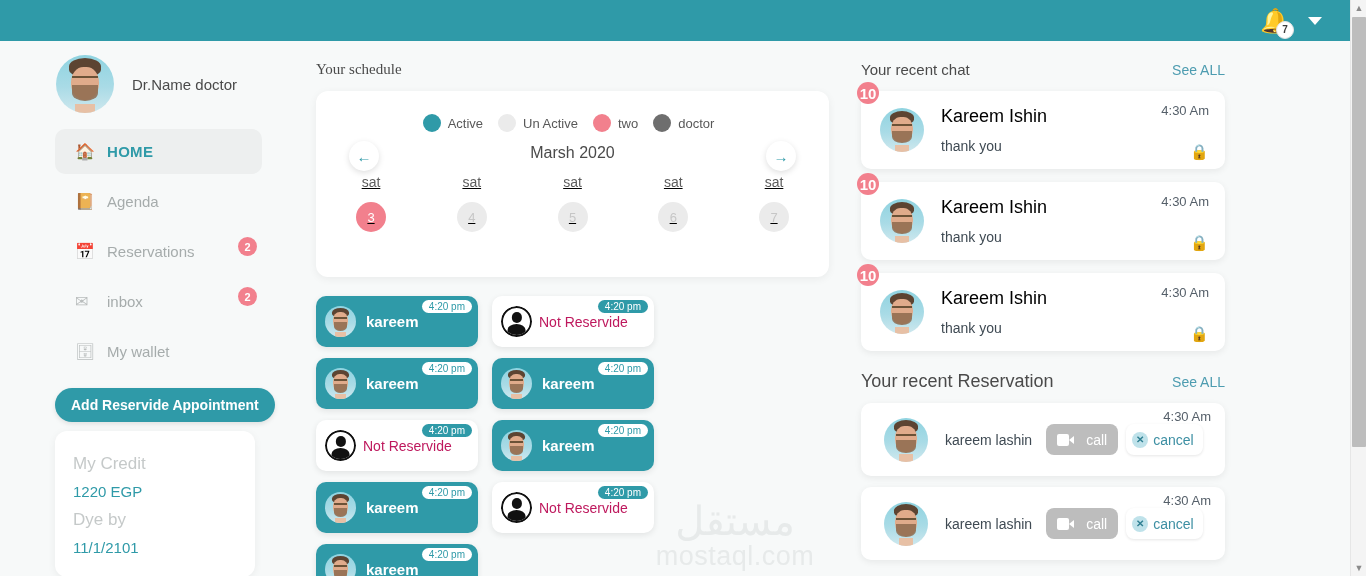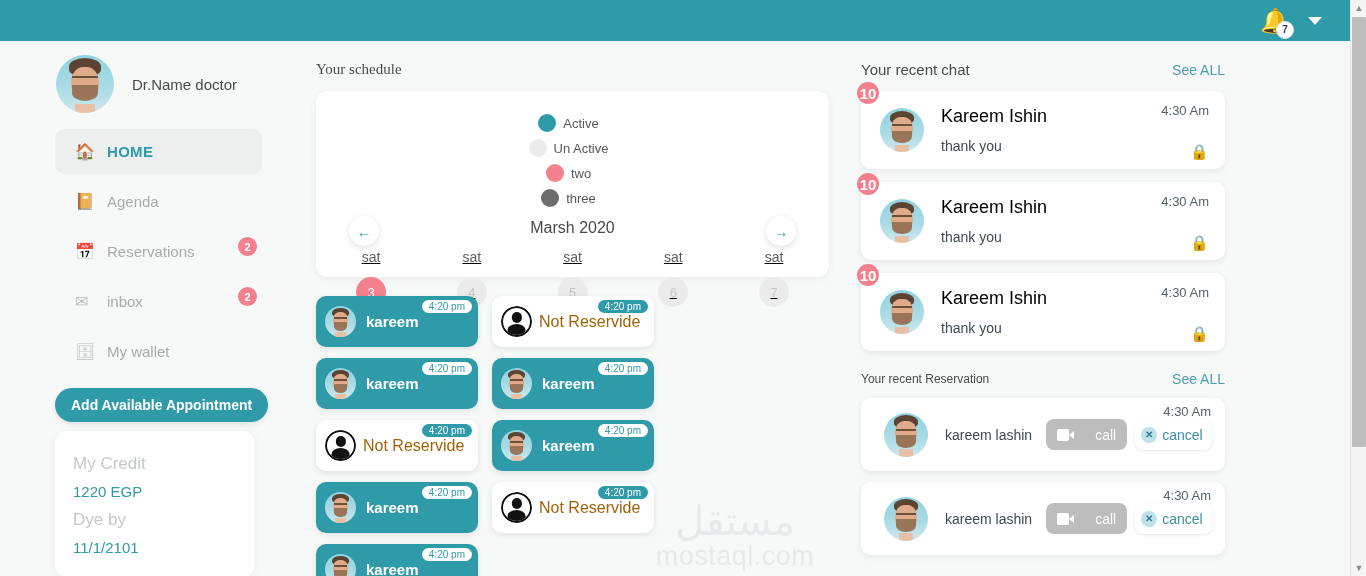--- a/index.html
+++ b/index.html
@@ -93,21 +93,21 @@
   
   .middle { position: absolute; top: 41px; left: 300px; width: 545px; height: 535px; }
   .col-title { font-size: 15px; color: #4a4a4a; padding: 20px 0 0 16px; font-family: Liberation Serif, serif; }
 
   .sched-card {
     margin: 13px 0 0 16px; width: 513px; height: 186px;
     background: #ffffff; border-radius: 12px;
     box-shadow: 0 2px 8px rgba(0,0,0,.06);
     position: relative;
   }
-  .legend { display: flex; align-items: center; justify-content: center; padding-top: 23px; gap: 7px; flex-direction: column; }
+  .legend { display: flex; align-items: center; justify-content: center; padding-top: 23px; gap: 7px; }
   .legend-item { display: flex; align-items: center; gap: 7px; margin-right: 8px; }
   .legend-dot { width: 18px; height: 18px; border-radius: 50%; flex: none; }
   .legend-text { font-size: 13px; color: #585858; }
 
   .month-row { display: flex; align-items: center; justify-content: center; margin-top: 12px; position: relative; }
   .month-label { font-size: 16px; color: #4a4a4a; }
   .nav-arrow {
     position: absolute; top: -3px; width: 30px; height: 30px; border-radius: 50%;
     background: #ffffff; box-shadow: 0 2px 6px rgba(0,0,0,.13);
     display: flex; align-items: center; justify-content: center;
@@ -129,21 +129,21 @@
   .appts { margin: 19px 0 0 16px; width: 513px; display: flex; flex-wrap: wrap; gap: 11px 14px; }
   .appt {
     position: relative; width: 162px; height: 51px; border-radius: 10px;
     display: flex; align-items: center; padding-left: 9px;
     box-shadow: 0 2px 6px rgba(0,0,0,.09);
   }
   .appt.reserved { background: #2f9aa8; }
   .appt.free { background: #ffffff; }
   .appt-avatar { width: 31px; height: 31px; border-radius: 50%; overflow: hidden; flex: none; }
   .appt-name { margin-left: 10px; font-size: 15px; font-weight: bold; color: #ffffff; }
-  .appt.free .appt-name { font-size: 16px; font-weight: normal; color: #a16207; margin-left: 7px; }
+  .appt.free .appt-name { font-size: 14px; font-weight: normal; color: #be185d; margin-left: 7px; }
   .appt-time {
     position: absolute; top: 4px; right: 6px;
     padding: 1px 7px; border-radius: 9px; font-size: 10px;
   }
   .appt.reserved .appt-time { background: #ffffff; color: #2f9aa8; }
   .appt.free .appt-time { background: #2f9aa8; color: #ffffff; }
 
   .watermark {
     position: absolute; left: 285px; top: 460px; width: 300px;
     text-align: center; color: #e7eaea; pointer-events: none;
@@ -182,21 +182,21 @@
     position: relative; margin-top: 11px; height: 73px;
     background: #ffffff; border-radius: 10px;
     box-shadow: 0 2px 7px rgba(0,0,0,.07);
     display: flex; align-items: center; padding-left: 23px;
   }
   .res-avatar { width: 44px; height: 44px; border-radius: 50%; overflow: hidden; flex: none; }
   .res-name { margin-left: 17px; font-size: 14px; color: #3f4a53; white-space: nowrap; }
   .call-btn {
     margin-left: 14px; height: 31px; padding: 0 11px; border-radius: 8px;
     background: #bdbdbd; color: #ffffff; font-size: 14px;
-    display: flex; align-items: center; gap: 21px; border: none; cursor: pointer;
+    display: flex; align-items: center; gap: 12px; border: none; cursor: pointer;
   }
   .cam-icon { display: inline-block; width: 17px; height: 12px; position: relative; }
   .cam-body { position: absolute; left: 0; top: 0; width: 12px; height: 12px; background: #fff; border-radius: 2px; }
   .cam-lens { position: absolute; right: 0; top: 2px; width: 0; height: 0;
               border-top: 4px solid transparent; border-bottom: 4px solid transparent;
               border-right: 5px solid #fff; }
   .cancel-btn {
     margin-left: 8px; height: 31px; padding: 0 9px 0 6px; border-radius: 8px;
     background: #ffffff; color: #3d8fa3; font-size: 14px;
     display: flex; align-items: center; gap: 5px; border: none; cursor: pointer;
@@ -286,21 +286,21 @@
         <span class="nav-badge">2</span>
       </div>
 
       <div class="nav-item">
         <span class="nav-icon">🗄</span>
         <span class="nav-label">My wallet</span>
       </div>
 
     </div>
 
-    <button class="add-btn">Add Available Appointment</button>
+    <button class="add-btn">Add Reservide Appointment</button>
 
 
     <div class="wallet-card">
       <div class="wallet-muted">My Credit</div>
       <div class="wallet-value">1220 EGP</div>
       <div class="wallet-muted">Dye by</div>
       <div class="wallet-value">11/1/2101</div>
     </div>
 
   </div>
@@ -318,21 +318,21 @@
         <div class="legend-item">
           <span class="legend-dot" style="background:#ebebeb"></span>
           <span class="legend-text">Un Active</span>
         </div>
         <div class="legend-item">
           <span class="legend-dot" style="background:#f2808d"></span>
           <span class="legend-text">two</span>
         </div>
         <div class="legend-item">
           <span class="legend-dot" style="background:#6e6e6e"></span>
-          <span class="legend-text">three</span>
+          <span class="legend-text">doctor</span>
         </div>
       </div>
 
       <div class="month-row">
         <button class="nav-arrow prev">
           <span>←</span>
         </button>
         <div class="month-label">Marsh 2020</div>
         <button class="nav-arrow next">
           <span>→</span>
@@ -558,21 +558,21 @@
         </div>
         <div class="chat-meta">
           <div class="chat-time">4:30 Am</div>
           <div class="lock-icon">🔒</div>
         </div>
       </div>
 
     </div>
 
     <div class="sec-head">
-      <span style="font-size:12px;color:#4a4a4a">Your recent Reservation</span>
+      <span style="font-size:18px;color:#4a4a4a">Your recent Reservation</span>
       <span class="see-all">See ALL</span>
     </div>
 
     <div class="res-list">
 
       <div class="res-item">
         <div class="res-avatar">
           <div class="face">
               <div class="hair"></div>
               <div class="skin"></div>

